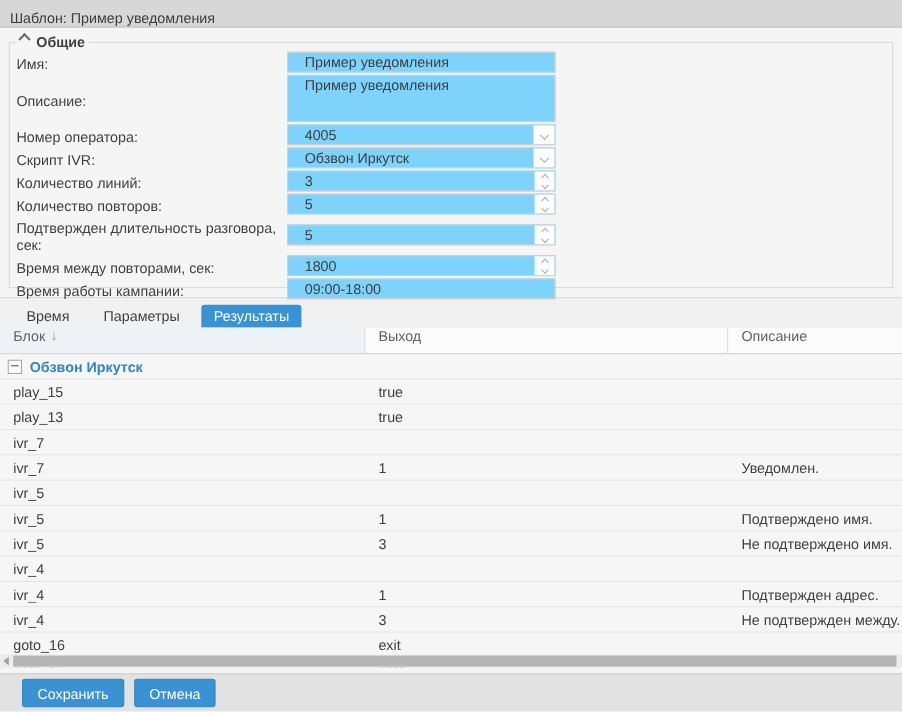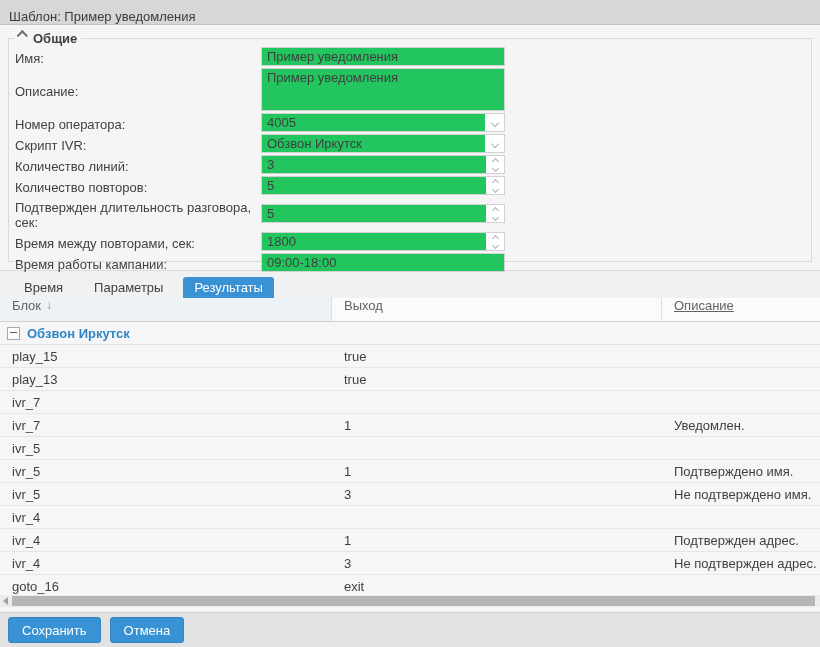--- a/index.html
+++ b/index.html
@@ -14,21 +14,21 @@
   fieldset.general{margin:6px 8px 0;height:231px;box-sizing:border-box;
                    border:1px solid #d9d9d9;padding:1px 6px 0;min-width:0;}
   fieldset.general legend{display:flex;align-items:flex-start;gap:6px;padding:0 4px;
                           font-weight:bold;color:#3e3e3e;}
   .caret-up{display:inline-block;width:6px;height:6px;border-left:2px solid #6b6b6b;
             border-top:2px solid #6b6b6b;transform:rotate(45deg) translateY(1px);}
   .frow{display:flex;align-items:center;margin-bottom:2px;}
   .frow .flabel{width:246px;padding-top:3px;color:#414141;}
   .field{position:relative;width:244px;box-sizing:border-box;}
   .field input,.field textarea{display:block;width:100%;box-sizing:border-box;height:19px;
-      border:1px solid #d2d2d2;background:#22c55e;padding:0 5px;font:inherit;color:#3f3f3f;
+      border:1px solid #d2d2d2;background:#7dd3fc;padding:0 15px;font:inherit;color:#3f3f3f;
       border-radius:0;outline:none;}
   .field textarea{height:43px;resize:none;padding-top:1px;line-height:15px;}
   .field.with-trigger input{padding-right:22px;}
   .trigger{position:absolute;right:1px;top:1px;bottom:1px;width:19px;display:flex;
            align-items:center;justify-content:center;cursor:pointer;background:#fff;}
   .chev-down,.chev-up{display:inline-block;width:5px;height:5px;
       border-right:1.5px solid #b0b0b0;border-bottom:1.5px solid #b0b0b0;}
   .chev-down{transform:rotate(45deg);}
   .chev-up{transform:rotate(-135deg);}
   .spin{position:absolute;right:1px;top:1px;bottom:1px;width:18px;display:flex;
@@ -42,21 +42,21 @@
   .tab{height:21px;display:flex;align-items:center;padding:0 11px;color:#3f3f3f;cursor:pointer;}
   .tab.active{background:#3892d3;color:#fff;border-radius:3px 3px 0 0;}
 
   
   .grid{position:relative;height:309px;background:#f6f6f6;}
   .ghead{display:flex;height:24px;box-sizing:border-box;border-bottom:1px solid #d2d2d2;background:#fbfbfb;}
   .gh{box-sizing:border-box;padding-left:12px;display:flex;align-items:flex-start;gap:5px;
       color:#636363;border-right:1px solid #dedede;cursor:pointer;}
   .gh.c1{width:332px;background:#edf2f7;}
   .gh.c2{width:330px;}
-  .gh.c3{flex:1;border-right:none;text-decoration:underline;}
+  .gh.c3{flex:1;border-right:none;}
   .sort-arrow{color:#8f8f8f;font-size:12px;}
   .gbody{position:absolute;top:24px;left:0;right:0;bottom:0;overflow:hidden;}
   .grouprow{height:23px;box-sizing:border-box;border-bottom:1px solid #e2e2e2;
             display:flex;align-items:center;padding-left:7px;gap:7px;
             color:#2f86c6;font-weight:bold;cursor:pointer;}
   .minus-box{position:relative;width:11px;height:11px;border:1px solid #a8a8a8;
              background:#fdfdfd;flex:0 0 auto;}
   .minus-box::after{content:'';position:absolute;left:2px;right:2px;top:4px;height:1px;background:#5a5a5a;}
   .grow{display:flex;height:23px;box-sizing:border-box;border-bottom:1px solid #e6e6e6;
         align-items:center;cursor:pointer;}
@@ -68,21 +68,21 @@
   
   .hscroll{position:absolute;left:0;right:0;bottom:0;height:12px;background:#ececec;}
   .hs-arrow-left{position:absolute;left:3px;top:2px;width:0;height:0;
       border-top:4px solid transparent;border-bottom:4px solid transparent;
       border-right:5px solid #a0a0a0;cursor:pointer;}
   .hs-thumb{position:absolute;left:12px;right:5px;top:1px;height:10px;background:#b5b5b5;cursor:pointer;}
 
   
   .footer{position:absolute;left:0;right:0;bottom:0;height:35px;background:#e2e2e2;
           border-top:1px solid #cfcfcf;display:flex;align-items:center;
-          padding-left:8px;gap:9px;box-sizing:border-box;}
+          padding-left:20px;gap:9px;box-sizing:border-box;}
   .btn{height:26px;padding:0 13px;background:#3892d3;border:1px solid #3285c1;
        border-radius:3px;color:#fff;font:inherit;cursor:pointer;}
 </style>
 </head>
 <body>
 
 <div class="app">
 
   <div class="titlebar">
     <span>Шаблон: Пример уведомления</span>
@@ -254,21 +254,21 @@
           <span class="gc c3"></span>
         </div>
         <div class="grow">
           <span class="gc c1">ivr_4</span>
           <span class="gc c2">1</span>
           <span class="gc c3">Подтвержден адрес.</span>
         </div>
         <div class="grow">
           <span class="gc c1">ivr_4</span>
           <span class="gc c2">3</span>
-          <span class="gc c3">Не подтвержден адрес.</span>
+          <span class="gc c3">Не подтвержден между.</span>
         </div>
         <div class="grow">
           <span class="gc c1">goto_16</span>
           <span class="gc c2">exit</span>
           <span class="gc c3"></span>
         </div>
         <div class="grow">
           <span class="gc c1">goto_16</span>
           <span class="gc c2">goto</span>
           <span class="gc c3"></span>

